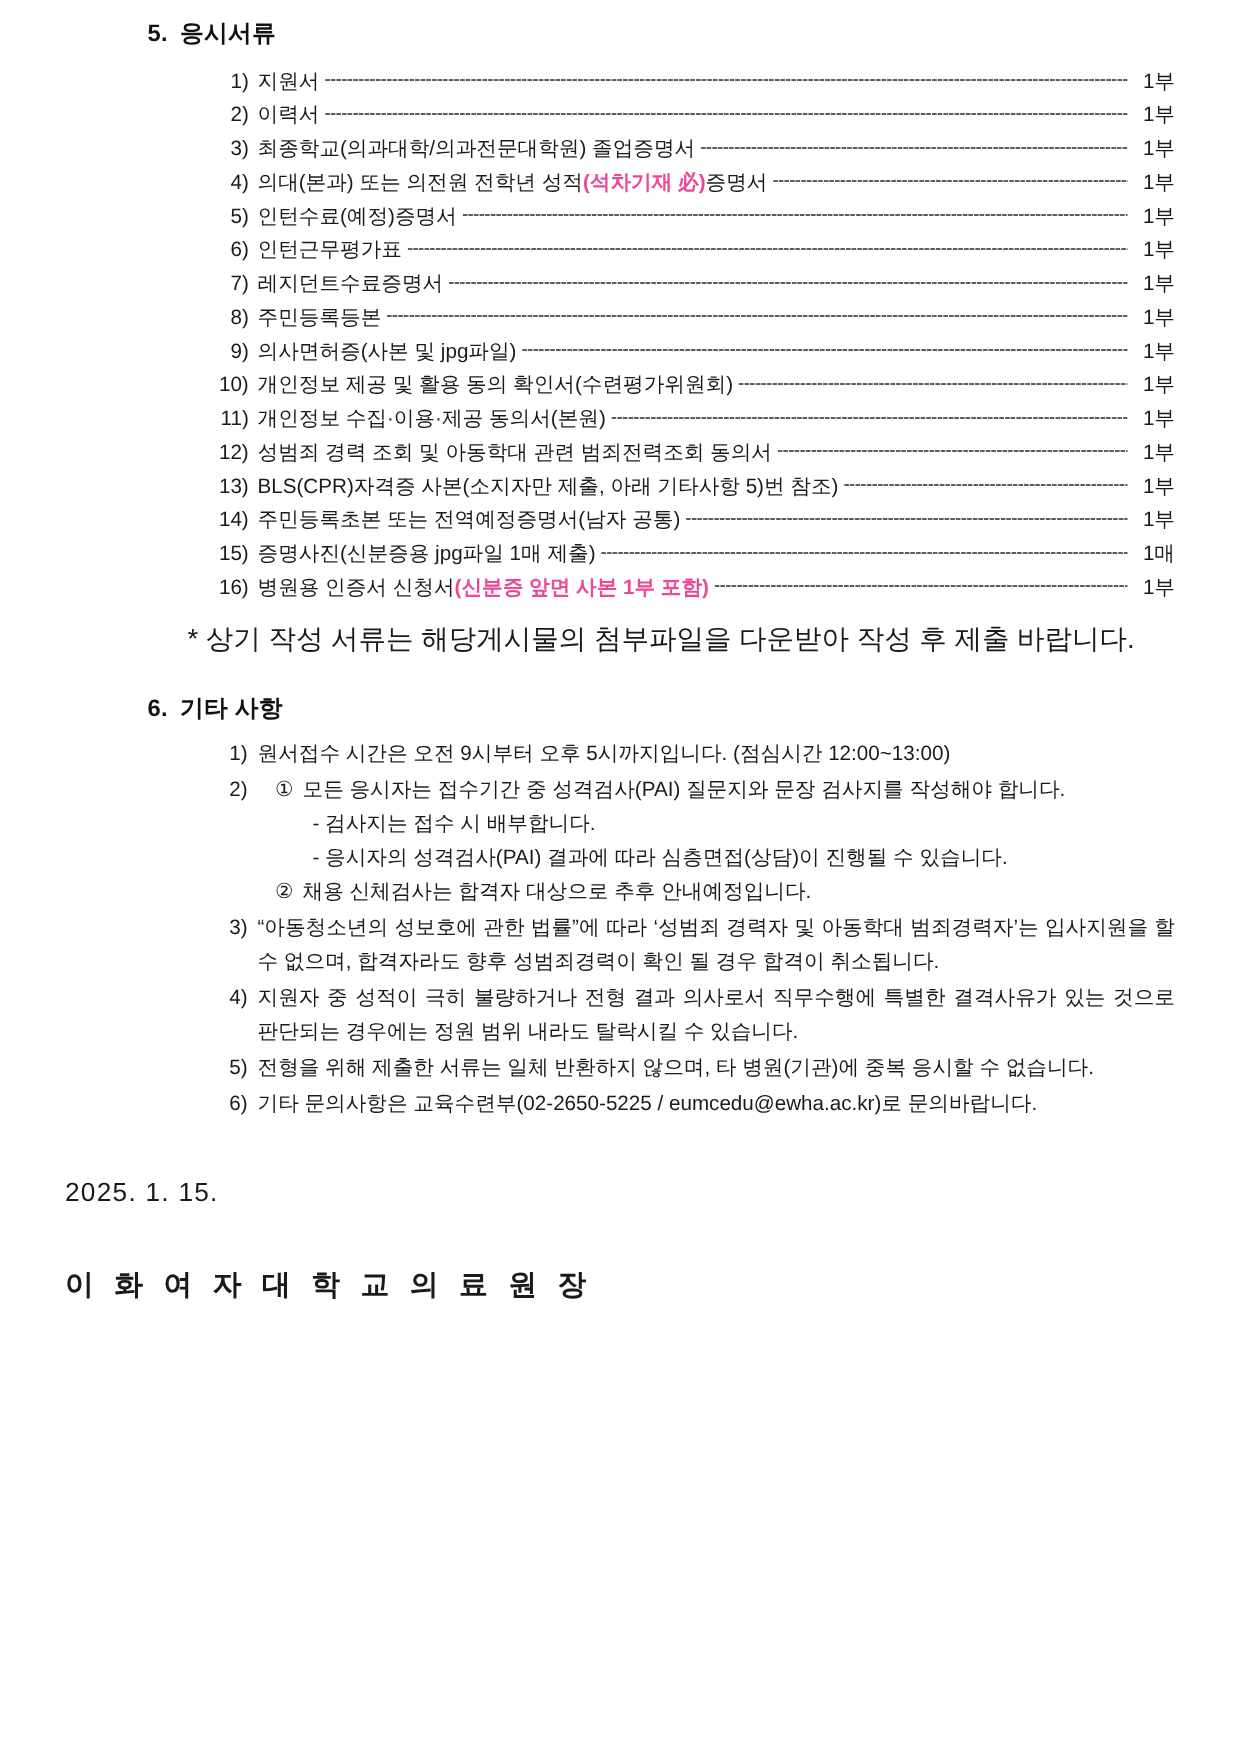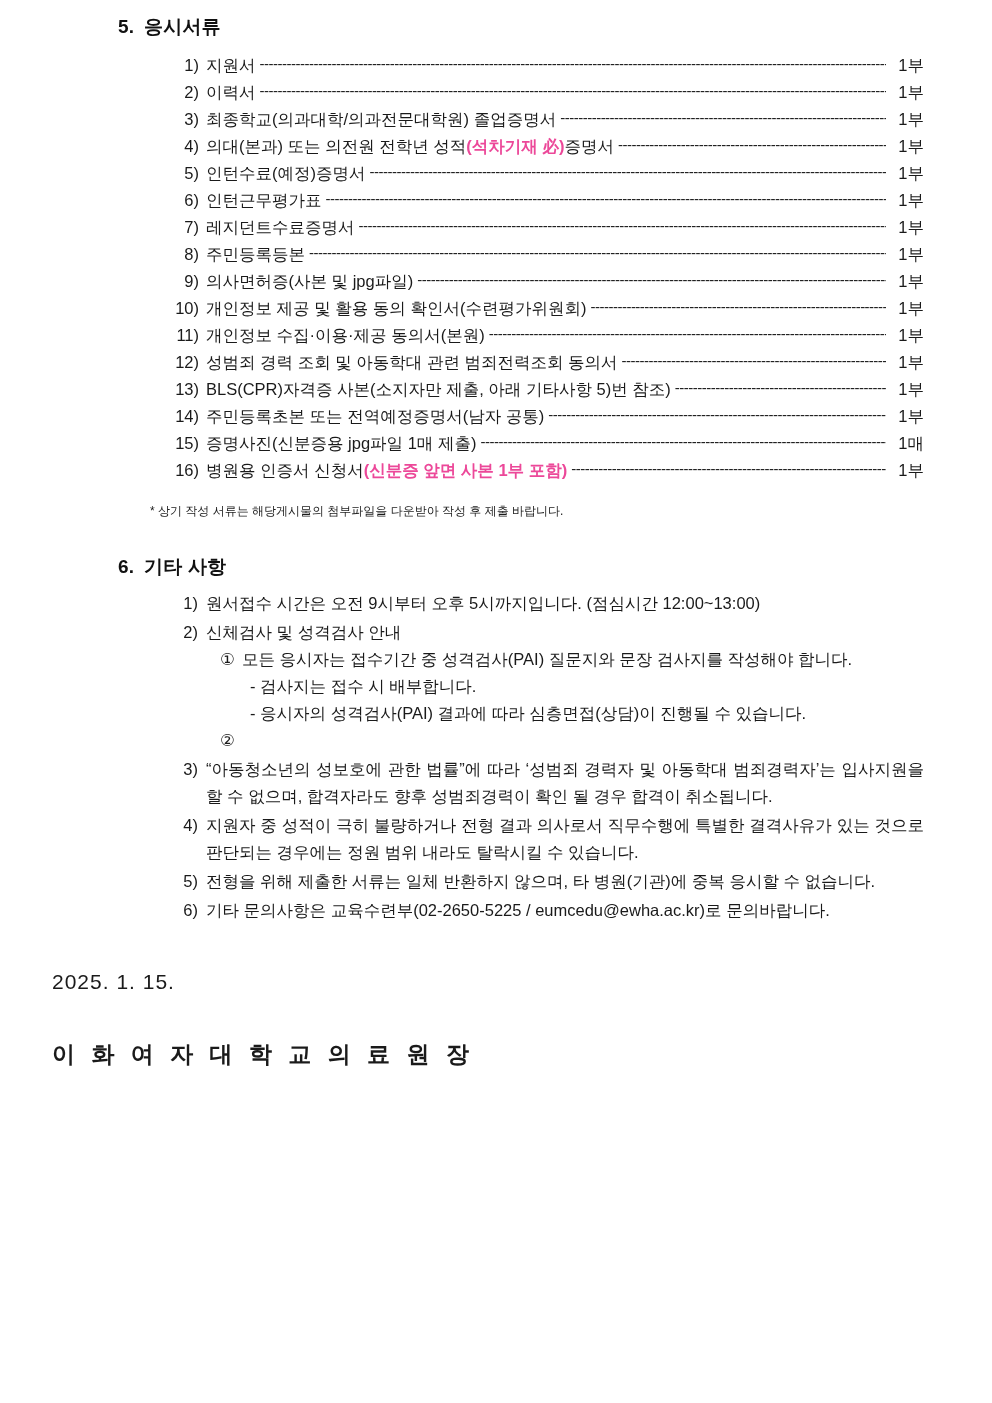--- a/index.html
+++ b/index.html
@@ -12,21 +12,21 @@
     height: 1403px;
     font-family: "Liberation Sans", "DejaVu Sans", sans-serif;
     color: #1a1a1a;
     position: relative;
     overflow: hidden;
   }
   .page {
     width: 992px;
     height: 1403px;
     box-sizing: border-box;
-    padding: 14px 68px 0 52px;
+    padding: 14px 52px 0 52px;
     position: relative;
   }
 
   
   .section-head {
     font-size: 19px;
     font-weight: bold;
     color: #111;
     margin: 0 0 6px 0;
     padding-left: 92px;
@@ -80,21 +80,21 @@
   .hl {
     color: #ec4899;
     font-weight: bold;
   }
   .note-sub {
     font-size: 16.5px;
     line-height: 26px;
     padding-left: 86px;
   }
   .star-note {
-    font-size: 12px;
+    font-size: 22px;
     line-height: 26px;
     padding-left: 98px;
     margin-top: 14px;
   }
 
   
   .etc-list {
     padding-left: 120px;
     margin-top: 10px;
   }
@@ -269,29 +269,29 @@
   <div class="etc-list" id="etc-list">
       <div class="etc-item">
         <span class="idx">1)</span>
         <div class="body">
           <div>원서접수 시간은 오전 9시부터 오후 5시까지입니다. (점심시간 12:00~13:00)</div>
         </div>
       </div>
       <div class="etc-item">
         <span class="idx">2)</span>
         <div class="body">
-          <div>신체검사 및 성격검사 안내</div>
           <div class="sub-item">
             <span class="mark">①</span>
             <span>모든 응시자는 접수기간 중 성격검사(PAI) 질문지와 문장 검사지를 작성해야 합니다.</span>
           </div>
           <div class="dash-item">- 검사지는 접수 시 배부합니다.</div>
           <div class="dash-item">- 응시자의 성격검사(PAI) 결과에 따라 심층면접(상담)이 진행될 수 있습니다.</div>
           <div class="sub-item">
             <span class="mark">②</span>
+            <span>채용 신체검사는 합격자 대상으로 추후 안내예정입니다.</span>
           </div>
         </div>
       </div>
       <div class="etc-item">
         <span class="idx">3)</span>
         <div class="body">
           <div class="justify2">“아동청소년의 성보호에 관한 법률”에 따라 ‘성범죄 경력자 및 아동학대 범죄경력자’는 입사지원을 할 수 없으며, 합격자라도 향후 성범죄경력이 확인 될 경우 합격이 취소됩니다.</div>
         </div>
       </div>
       <div class="etc-item">

